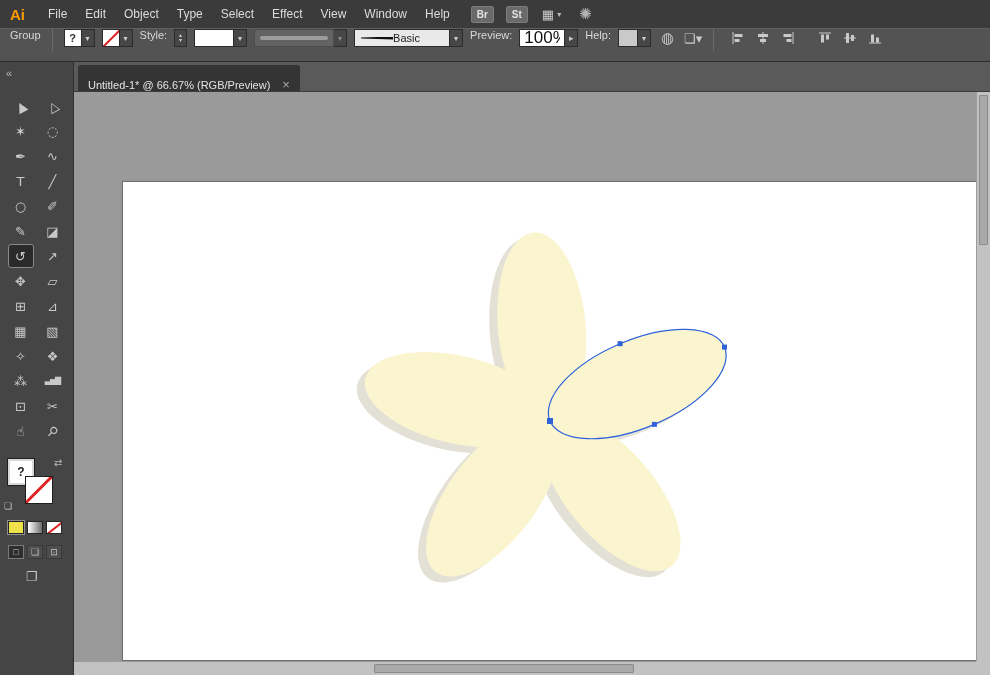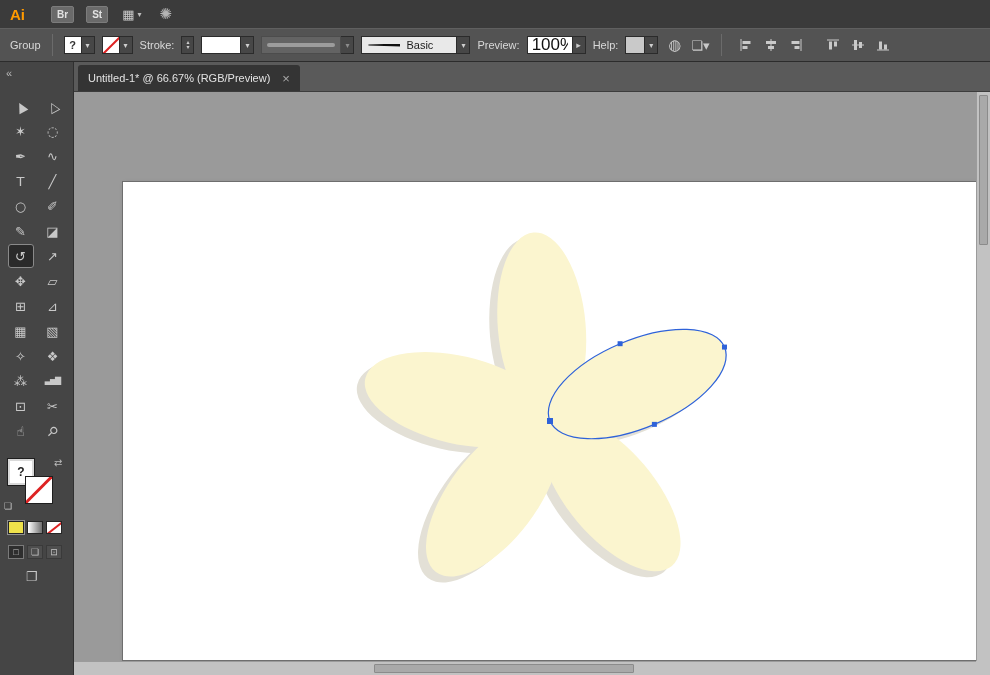--- a/index.html
+++ b/index.html
@@ -11,35 +11,35 @@
   .menubar{height:28px;background:#3b3b3b;display:flex;align-items:center;padding:0 8px;color:#d8d8d8}
   .logo{color:#ff9a00;font-weight:bold;font-size:15px;margin:0 14px 0 2px}
   .menus{display:flex}
   .menu-item{font-size:12px;padding:0 9px;color:#dcdcdc;cursor:default}
   .mini-btn{background:#6a6a6a;color:#e2e2e2;font-size:10px;font-weight:bold;padding:2px 5px;border-radius:2px;margin-left:12px;border:1px solid #7c7c7c}
   .ws{margin-left:14px;color:#c9c9c9;font-size:13px;display:flex;align-items:center}
   .ws .dd-plain{font-size:8px;margin-left:3px;color:#bdbdbd}
   .swirl{margin-left:18px;color:#b5b5b5;font-size:15px}
 
   
-  .controlbar{height:34px;background:#535353;border-top:1px solid #606060;border-bottom:1px solid #2c2c2c;display:flex;align-items:center;padding:0 10px;gap:7px;color:#d9d9d9;font-size:11px;white-space:nowrap}
+  .controlbar{height:34px;background:#535353;border-top:1px solid #606060;border-bottom:1px solid #2c2c2c;display:flex;align-items:flex-start;padding:0 10px;gap:7px;color:#d9d9d9;font-size:11px;white-space:nowrap}
   .sep{width:1px;height:22px;background:#3e3e3e;border-right:1px solid #6b6b6b;margin:0 4px}
   .combo{display:flex;align-items:center;height:18px}
   .swatch{width:18px;height:18px;border:1px solid #2b2b2b;background:#fff;display:inline-flex;align-items:center;justify-content:center}
   .qbox{font-size:11px;color:#333;font-weight:bold}
   .diag{position:relative;overflow:hidden}
   .diag::after{content:"";position:absolute;left:-4px;top:7px;width:26px;height:2px;background:#d22;transform:rotate(-45deg)}
   .dd{width:13px;height:18px;display:inline-flex;align-items:center;justify-content:center;font-size:8px;color:#cfcfcf;background:#474747;border:1px solid #2b2b2b;border-left:none}
   .stepper{width:13px;height:18px;background:#464646;border:1px solid #2b2b2b;display:flex;flex-direction:column;align-items:center;justify-content:center;font-size:6px;color:#ccc;line-height:5px}
   .field{background:#fff;border:1px solid #2b2b2b;height:18px}
   .stroke-field{width:40px}
   .profile-box{width:80px;height:18px;background:#636363;border:1px solid #4c4c4c;position:relative;display:inline-block}
   .profile-box::after{content:"";position:absolute;left:5px;right:5px;top:6px;bottom:6px;background:#9c9c9c;border-radius:3px}
   .combo.disabled .dd{color:#8b8b8b}
-  .brush-box{width:96px;background:#e9e9e9;border:1px solid #2b2b2b;display:flex;align-items:center;padding:0 6px;gap:6px;height:18px}
+  .brush-box{width:96px;background:#e9e9e9;border:1px solid #2b2b2b;display:flex;align-items:center;padding:0 6px;height:18px}
   .brush-line{width:32px;height:3px;background:#111;clip-path:polygon(0 35%,100% 0,100% 100%,0 65%)}
   .brush-name{color:#1c1c1c;font-size:11px}
   .txtfield{width:46px;height:18px;border:1px solid #2b2b2b;font-size:17px;padding:0 4px;background:#fff;color:#111;font-family:inherit}
   .chev{font-size:9px;color:#ccc;background:#474747;border:1px solid #2b2b2b;border-left:none;width:13px;height:18px;display:inline-flex;align-items:center;justify-content:center}
   .style-swatch{width:20px;height:18px;background:#c9c9c9;border:1px solid #2b2b2b}
   .icon-btn{font-size:15px;color:#c9c9c9;margin:0 3px}
   .docset{color:#c9c9c9;font-size:13px}
   .align-group{display:flex;gap:7px;margin-left:4px;align-items:center}
   .align-btn{width:18px;height:18px;display:flex;align-items:center;justify-content:center;color:#c9c9c9}
   .gap-left{margin-left:12px}
@@ -66,38 +66,49 @@
   .sw.none{position:relative;background:#fff;overflow:hidden}
   .sw.none::after{content:"";position:absolute;left:-3px;top:5px;width:22px;height:2px;background:#d22;transform:rotate(-38deg)}
   .mode-row{display:flex;gap:3px;padding-left:8px;margin-top:11px}
   .mode{width:16px;height:14px;display:flex;align-items:center;justify-content:center;border:1px solid #3a3a3a;background:#4e4e4e;color:#c6c6c6;font-size:9px}
   .mode.sel{background:#2e2e2e;border-color:#7a7a7a}
   .screen-row{padding-left:26px;margin-top:10px;color:#c6c6c6;font-size:13px}
 
   
   .canvas-col{flex:1;display:flex;flex-direction:column;min-width:0}
   .tabbar{height:30px;background:#5a5a5a;display:flex;align-items:flex-end;border-bottom:1px solid #3c3c3c}
-  .tab{height:26px;background:#343434;display:flex;align-items:center;padding:0 10px;margin-left:4px;border-radius:3px 3px 0 0;font-size:11px;color:#e3e3e3;gap:12px}
+  .tab{height:26px;background:#343434;display:flex;align-items:flex-end;padding:0 10px;margin-left:4px;border-radius:3px 3px 0 0;font-size:11px;color:#e3e3e3;gap:12px}
   .tab-close{color:#a8a8a8;font-size:13px;line-height:1}
   .canvas{flex:1;position:relative;background:#9a9a9a;overflow:hidden}
   .artboard{position:absolute;left:48px;top:89px;width:855px;height:480px;background:#fff;border:1px solid #6e6e6e;box-shadow:3px 3px 6px rgba(0,0,0,.18)}
   .artboard svg{position:absolute;left:0;top:0;width:100%;height:100%}
   .vscroll{position:absolute;top:0;right:0;bottom:14px;width:14px;background:#c2c2c2;border-left:1px solid #9b9b9b}
   .vthumb{position:absolute;top:3px;left:2px;width:9px;height:150px;background:#a9a9a9;border:1px solid #8b8b8b;border-radius:1px}
   .hscroll{position:absolute;left:0;right:14px;bottom:0;height:14px;background:#c2c2c2;border-top:1px solid #9b9b9b}
   .hthumb{position:absolute;left:300px;top:2px;height:9px;width:260px;background:#a9a9a9;border:1px solid #8b8b8b;border-radius:1px}
   .corner{position:absolute;right:0;bottom:0;width:14px;height:14px;background:#c2c2c2}
 </style>
 </head>
 <body>
 
 <div class="app">
 
   <div class="menubar">
     <span class="logo">Ai</span>
+    <nav class="menus">
+        <span class="menu-item">File</span>
+        <span class="menu-item">Edit</span>
+        <span class="menu-item">Object</span>
+        <span class="menu-item">Type</span>
+        <span class="menu-item">Select</span>
+        <span class="menu-item">Effect</span>
+        <span class="menu-item">View</span>
+        <span class="menu-item">Window</span>
+        <span class="menu-item">Help</span>
+      </nav>
     <span class="mini-btn">Br</span>
     <span class="mini-btn">St</span>
     <span class="ws">
       <span>▦</span>
       <span class="dd-plain">▾</span>
     </span>
     <span class="swirl">✺</span>
   </div>
 
   <div class="controlbar">
@@ -106,21 +117,21 @@
 
     <span class="combo">
       <span class="swatch qbox">?</span>
       <span class="dd">▾</span>
     </span>
     <span class="combo">
       <span class="swatch diag"></span>
       <span class="dd">▾</span>
     </span>
 
-    <span>Stroke:</span>
+    <span>Style:</span>
     <span class="stepper">
       <span>▴</span>
       <span>▾</span>
     </span>
     <span class="combo">
       <span class="field stroke-field"></span>
       <span class="dd">▾</span>
     </span>
 
     <span class="combo disabled">

